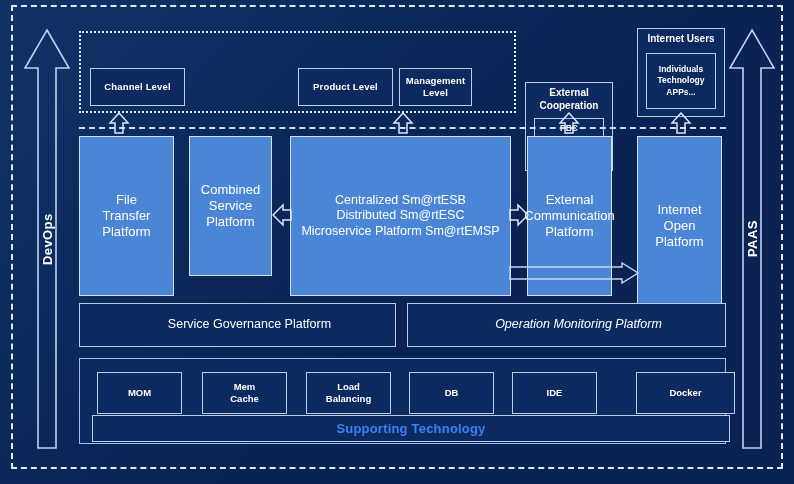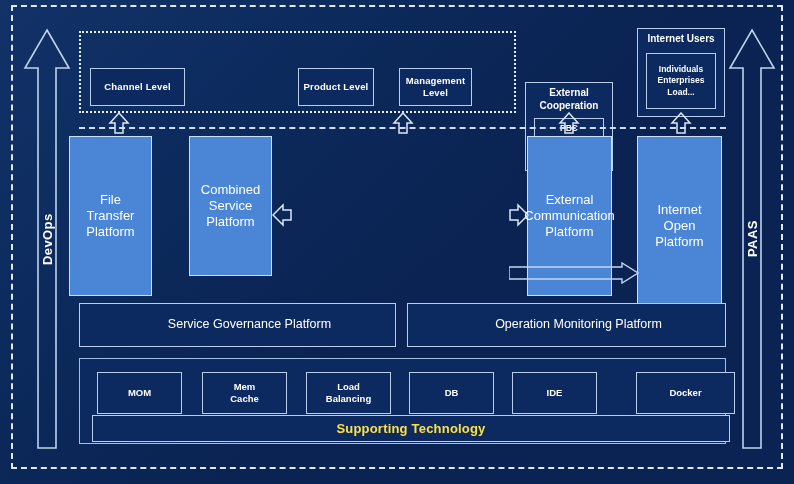--- a/index.html
+++ b/index.html
@@ -60,21 +60,21 @@
   .plat-txt { font-size:13px; font-weight:400; }
   .esb-txt  { font-size:12.5px; font-weight:400; }
 
   .gov-box { font-size:12.5px;padding-left:24px; }
 
   .tech-outer { border:1px solid #9fbfe4; background:#0c2a5f; }
   .tech-box { font-size:9.5px; font-weight:bold; }
   .support-bar {
     border:1px solid #b9cfe9; background:#0c2a5f;
     display:flex; align-items:center; justify-content:center;
-    color:#fde047; font-size:13px; font-weight:bold; letter-spacing:.2px;
+    color:#3b82f6; font-size:13px; font-weight:bold; letter-spacing:.2px;
   }
 
   .grp-title {
     position:absolute; left:0; top:4px; width:100%;
     text-align:center; color:#ffffff;
     font-size:10px; font-weight:bold; line-height:1.25;
   }
   .grp-inner {
     position:absolute;
     border:1px solid #b9cfe9; background:#0c2a5f;
@@ -103,35 +103,35 @@
       <polygon points="24,2 46,40 33,40 33,420 15,420 15,40 2,40" fill="none" stroke="#bdd3ee" stroke-width="1.6"></polygon>
     </svg>
     <span class="lbl">PAAS</span>
   </div>
 
   <div class="abs dotted-group" style="left:79px; top:31px; width:437px; height:82px;"></div>
 
   <div class="abs box box-dark lvl-box" style="left:90px; top:68px; width:95px; height:38px;">
     <span>Channel Level</span>
   </div>
-  <div class="abs box box-dark lvl-box" style="left:298px; top:68px; width:76px; height:38px;">
+  <div class="abs box box-dark lvl-box" style="left:298px; top:68px; width:95px; height:38px;">
     <span>Product Level</span>
   </div>
   <div class="abs box box-dark lvl-box" style="left:399px; top:68px; width:73px; height:38px;">
     <span>Management Level</span>
   </div>
 
   <div class="abs box-dark" style="left:525px; top:34px; width:88px; height:89px; border:1px solid #b9cfe9;margin-top:48px;">
     <div class="grp-title">External Cooperation</div>
     <div class="grp-inner" style="left:8px; top:35px; right:8px; bottom:7px;">PBC Government Enterprise...</div>
   </div>
 
   <div class="abs box-dark" style="left:637px; top:28px; width:88px; height:89px; border:1px solid #b9cfe9;">
     <div class="grp-title">Internet Users</div>
-    <div class="grp-inner" style="left:8px; top:24px; right:8px; bottom:7px;">Individuals Enterprises Load...</div>
+    <div class="grp-inner" style="left:8px; top:24px; right:8px; bottom:7px;">Individuals Technology APPs...</div>
   </div>
 
   <div class="abs dashed-rule" style="left:79px; top:127px; width:647px;"></div>
 
   <div class="abs up-arrow" style="left:108px; top:112px; width:22px; height:22px;">
     <svg width="22" height="22" viewBox="0 0 22 22">
       <polygon points="11,1 20,11 15,11 15,21 7,21 7,11 2,11" fill="none" stroke="#dbe7f7" stroke-width="1.5"></polygon>
     </svg>
   </div>
   <div class="abs up-arrow" style="left:392px; top:112px; width:22px; height:22px;">
@@ -143,36 +143,43 @@
     <svg width="22" height="22" viewBox="0 0 22 22">
       <polygon points="11,1 20,11 15,11 15,21 7,21 7,11 2,11" fill="none" stroke="#dbe7f7" stroke-width="1.5"></polygon>
     </svg>
   </div>
   <div class="abs up-arrow" style="left:670px; top:112px; width:22px; height:22px;">
     <svg width="22" height="22" viewBox="0 0 22 22">
       <polygon points="11,1 20,11 15,11 15,21 7,21 7,11 2,11" fill="none" stroke="#dbe7f7" stroke-width="1.5"></polygon>
     </svg>
   </div>
 
-  <div class="abs box box-light plat-txt" style="left:69px; top:136px; width:83px; height:160px;">
+  <div class="abs box box-light plat-txt" style="left:79px; top:136px; width:95px; height:160px;">
     <div>
       <div>File</div>
       <div>Transfer</div>
       <div>Platform</div>
     </div>
   </div>
 
   <div class="abs box box-light plat-txt" style="left:189px; top:136px; width:83px; height:140px;">
     <div>
       <div>Combined</div>
       <div>Service</div>
       <div>Platform</div>
     </div>
   </div>
 
+  <div class="abs box box-light esb-txt" style="left:290px; top:136px; width:221px; height:160px;">
+    <div>
+      <div>Centralized Sm@rtESB</div>
+      <div>Distributed Sm@rtESC</div>
+      <div>Microservice Platform Sm@rtEMSP</div>
+    </div>
+  </div>
 
   <div class="abs box box-light plat-txt" style="left:527px; top:136px; width:85px; height:160px;">
     <div>
       <div>External</div>
       <div>Communication</div>
       <div>Platform</div>
     </div>
   </div>
 
   <div class="abs box box-light plat-txt" style="left:637px; top:136px; width:85px; height:180px;">
@@ -197,21 +204,21 @@
 
   <div class="abs h-arrow" style="left:509px; top:262px; width:130px; height:22px;">
     <svg width="130" height="22" viewBox="0 0 130 22">
       <polygon points="0,5 113,5 113,1 129,11 113,21 113,17 0,17" fill="none" stroke="#c3d7f0" stroke-width="1.4"></polygon>
     </svg>
   </div>
 
   <div class="abs box box-dark gov-box" style="left:79px; top:303px; width:317px; height:44px;">
     <span>Service Governance Platform</span>
   </div>
-  <div class="abs box box-dark gov-box" style="left:407px; top:303px; width:319px; height:44px;">
+  <div class="abs box box-dark gov-box" style="left:407px; top:303px; width:319px; height:44px;font-style:italic;">
     <span>Operation Monitoring Platform</span>
   </div>
 
   <div class="abs tech-outer" style="left:79px; top:358px; width:647px; height:86px;"></div>
 
   <div class="abs box box-dark tech-box" style="left:97px; top:372px; width:85px; height:42px;">
     <div>
       <div>MOM</div>
     </div>
   </div>

